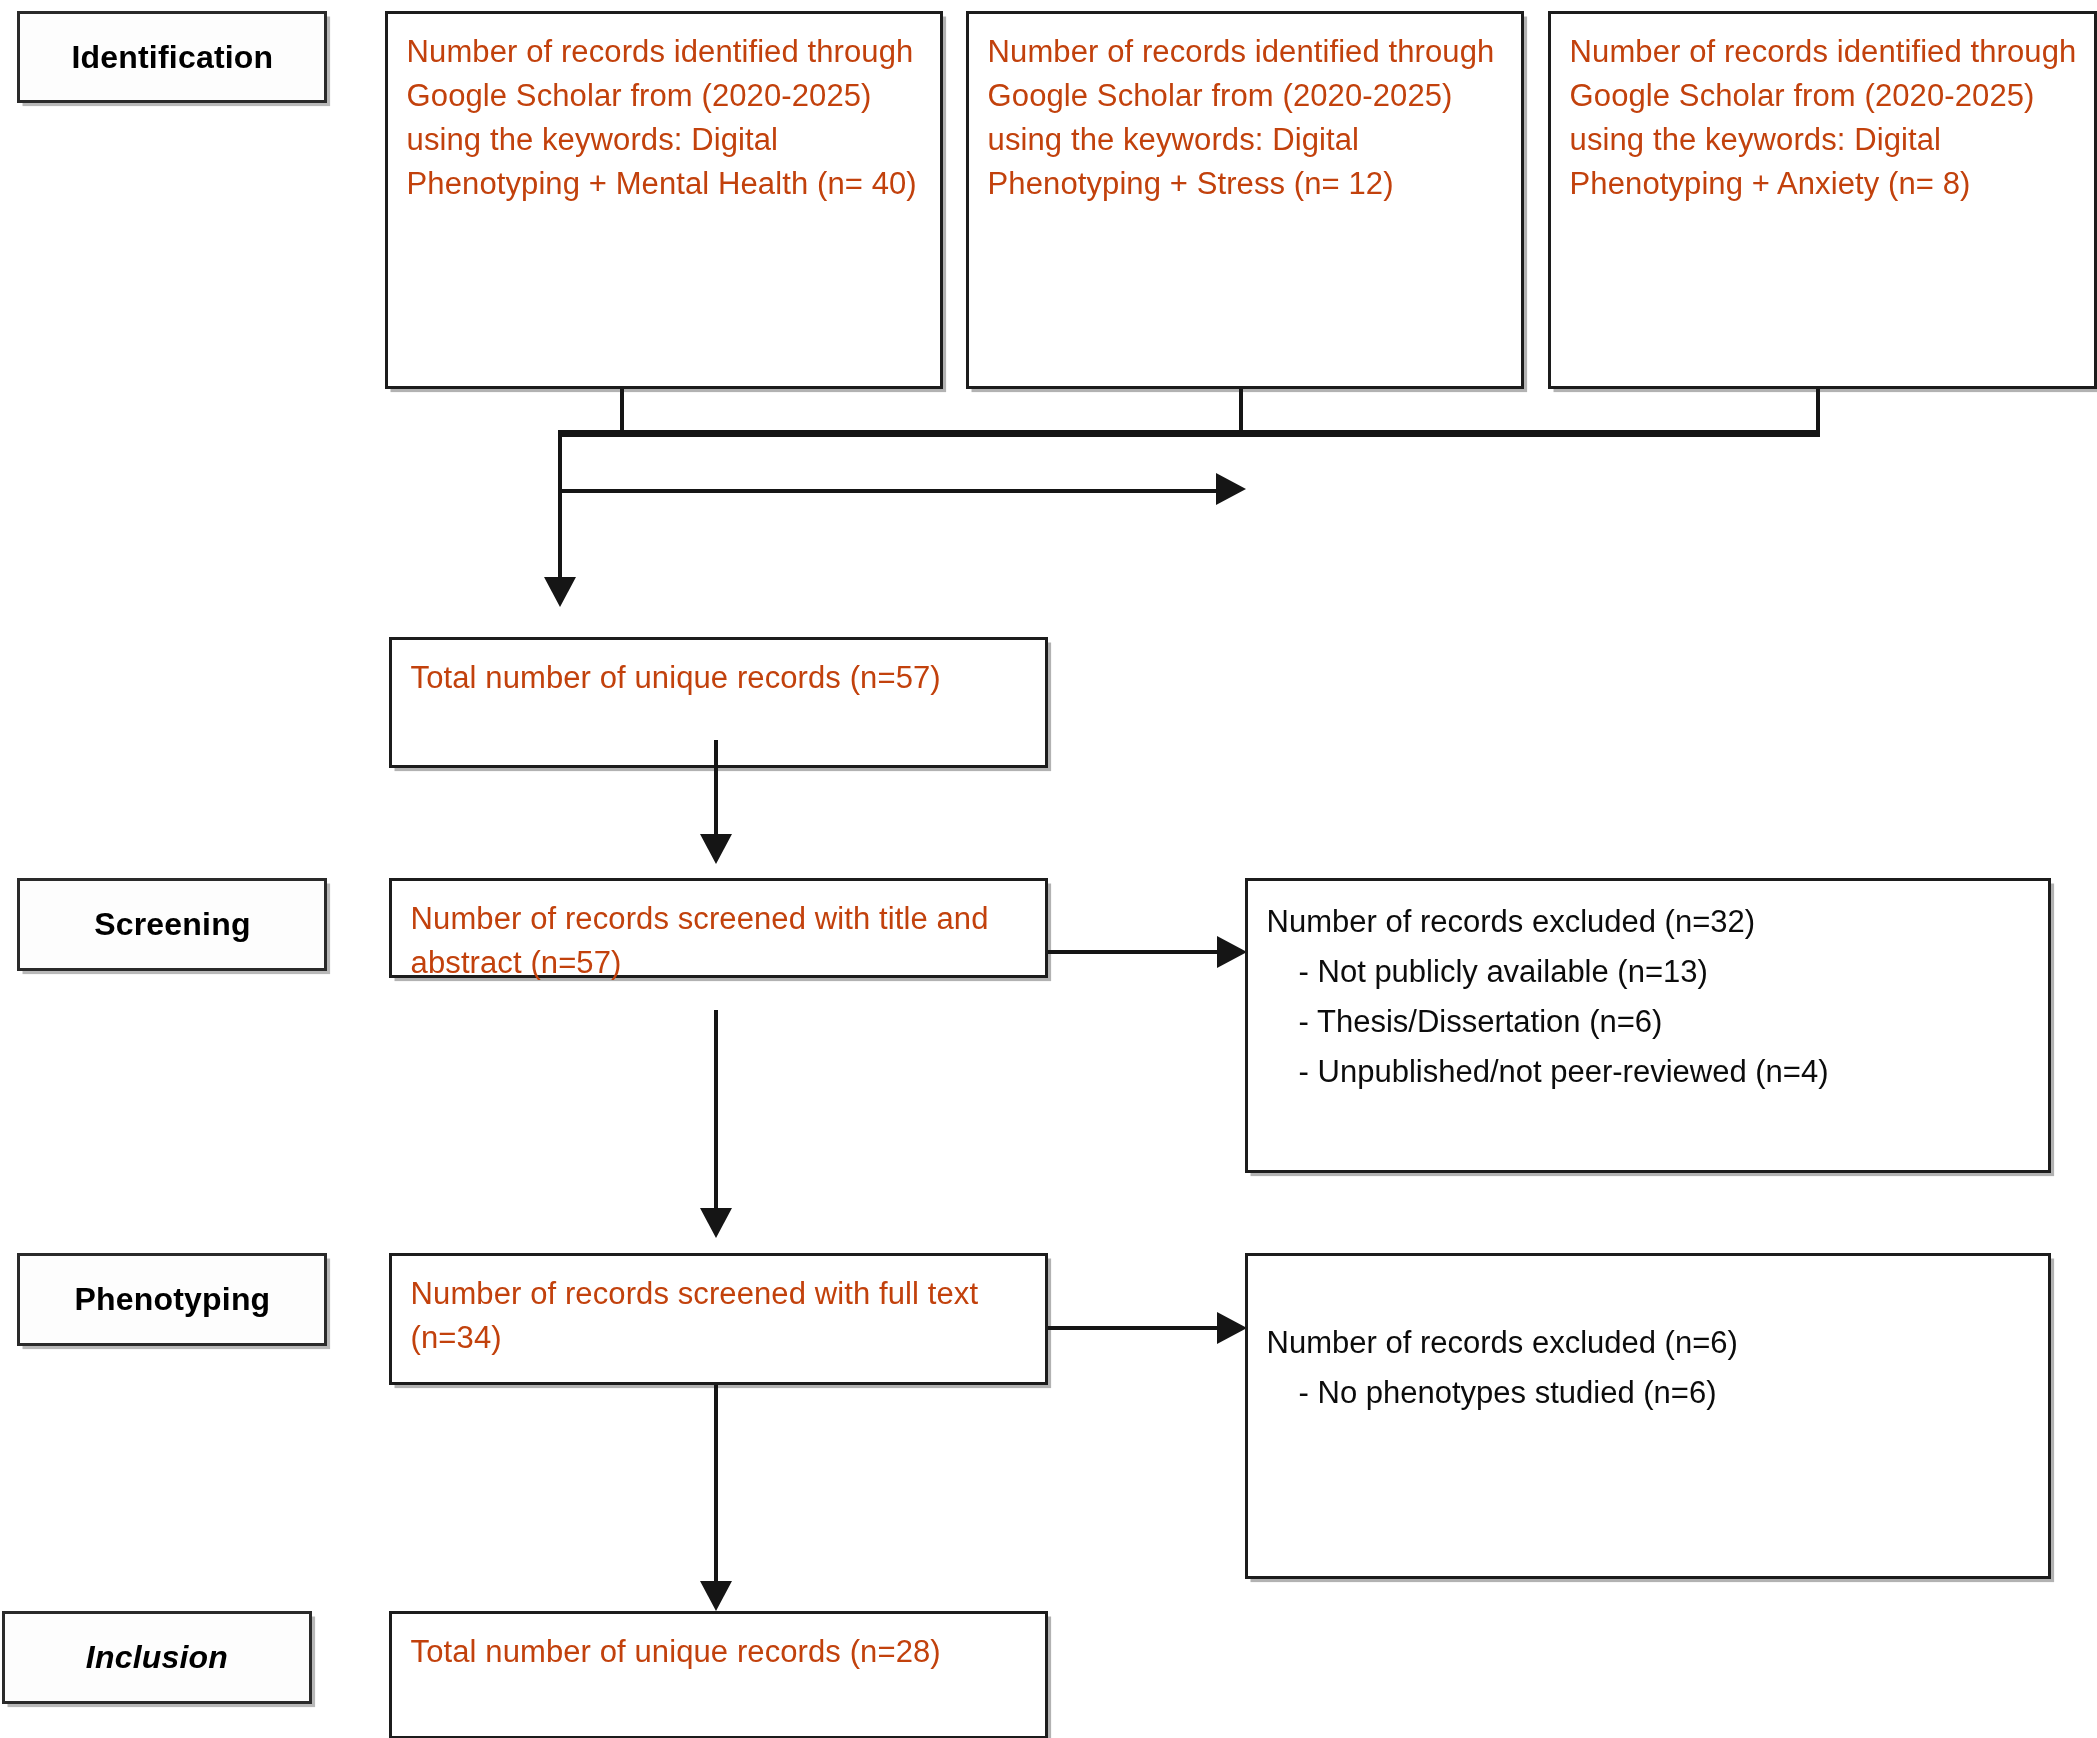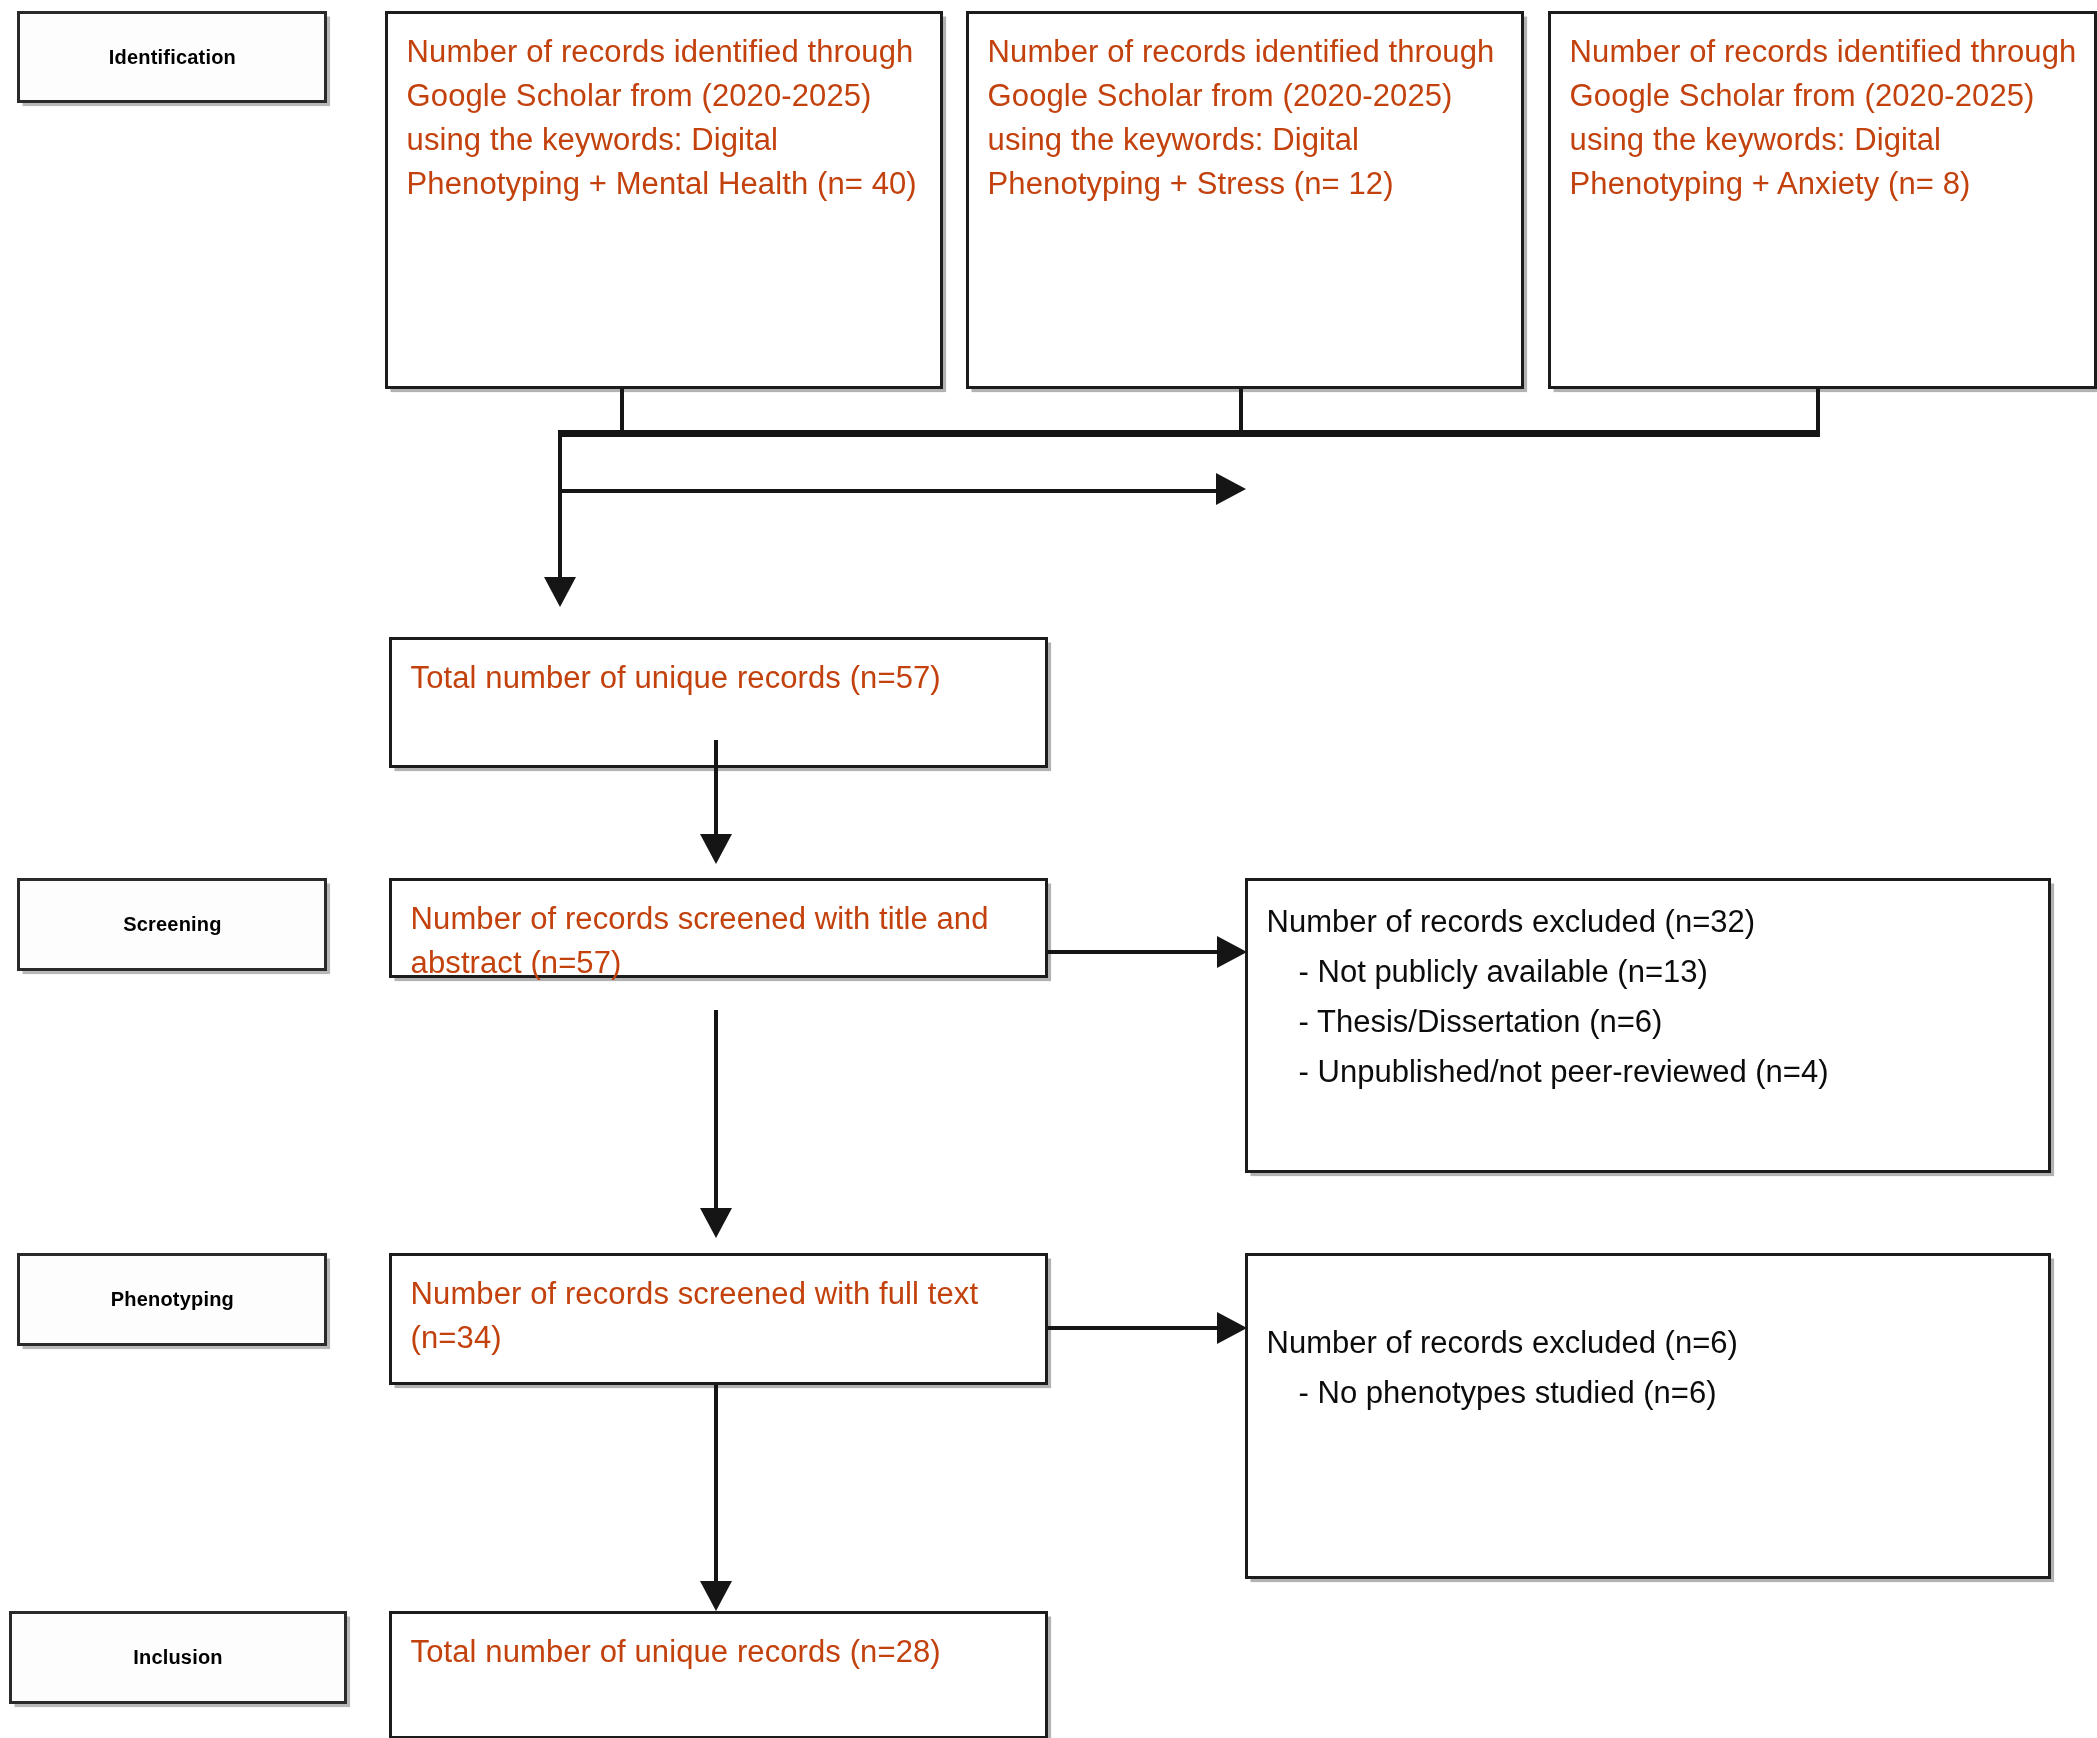--- a/index.html
+++ b/index.html
@@ -40,21 +40,21 @@
   .stage-box {
     position: absolute;
     background: #fdfdfd;
     border: 3.1px solid #2a2a2a;
     box-shadow: 4.3px 4.3px 0 -1.2px rgba(0,0,0,0.28);
     display: flex;
     align-items: center;
     justify-content: center;
   }
   .stage-box .stage-label {
-    font-size: 20px;
+    font-size: 32px;
     font-weight: bold;
     color: #000000;
     letter-spacing: 0.2px;
   }
 
   
   .reasons {
     position: absolute;
     left: 18.6px; right: 11px;
     font-size: 31px;
@@ -170,21 +170,21 @@
   <div class="box" style="left:1245px; top:1253px; width:806px; height:326px;">
     <div class="reasons" style="top:36px;margin-top:29px;">
       <span class="head">Number of records excluded (n=6)</span>
       <span class="reason">- No phenotypes studied (n=6)</span>
     </div>
   </div>
 
   <div class="vline" style="left:714px; top:1385px; height:205px;"></div>
   <div class="arrow-down" style="left:700px; top:1581px;"></div>
 
-  <div class="stage-box" style="left:9px; top:1611px; width:338px; height:93px;">
+  <div class="stage-box" style="left:2px; top:1611px; width:310px; height:93px;font-style:italic;">
     <span class="stage-label">Inclusion</span>
   </div>
 
   <div class="box" style="left:389px; top:1611px; width:659px; height:128px;">
     <span class="txt">Total number of unique records (n=28)</span>
   </div>
 
 </div>
 
 

